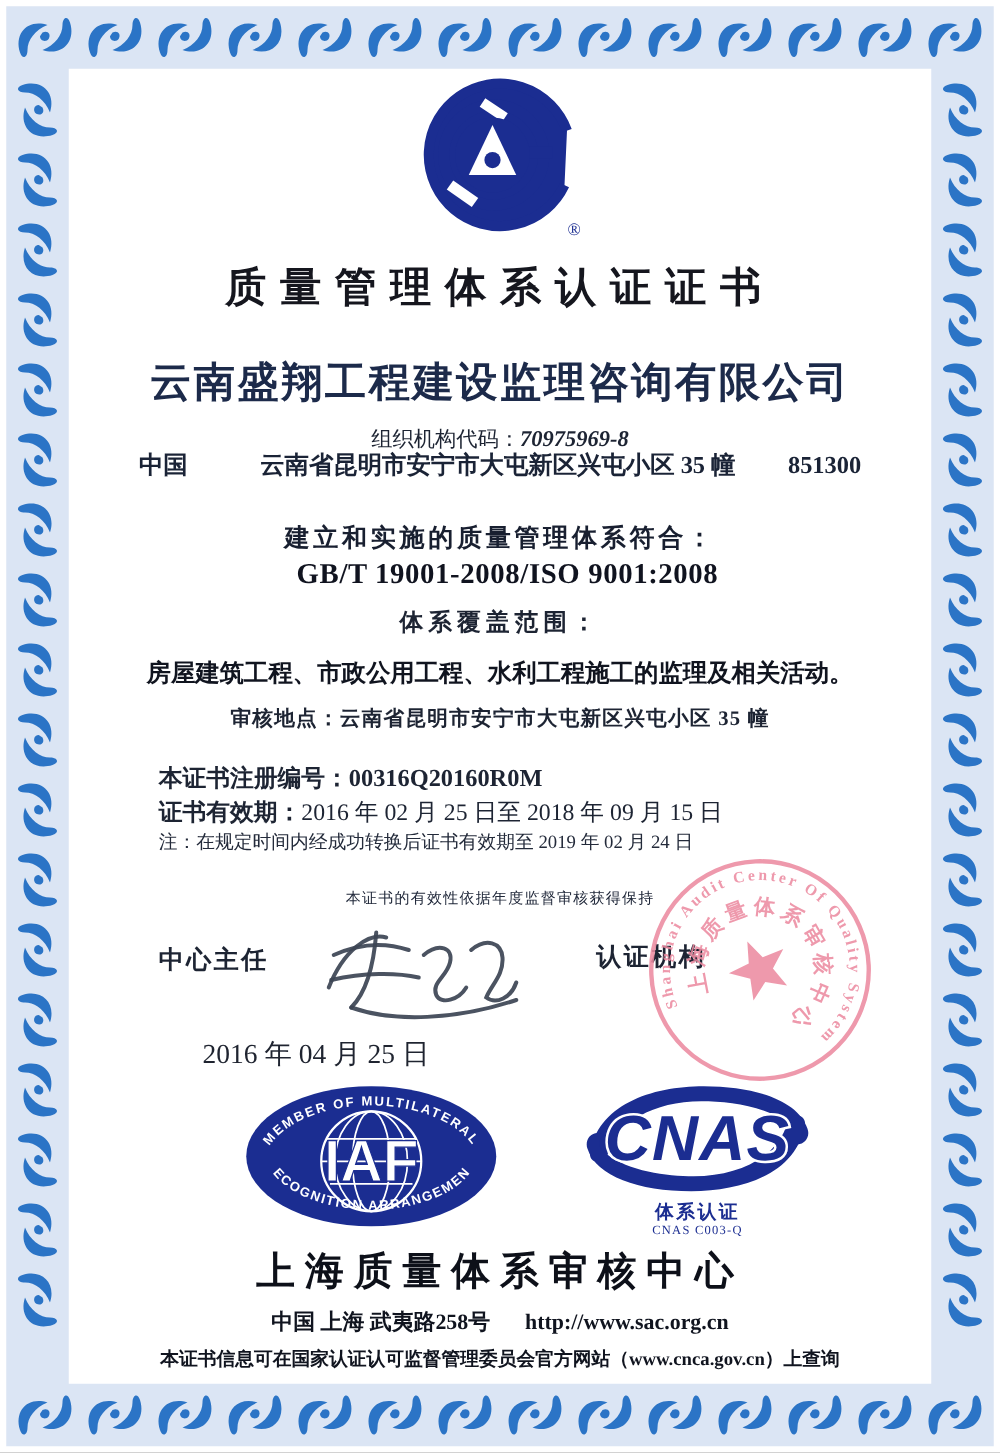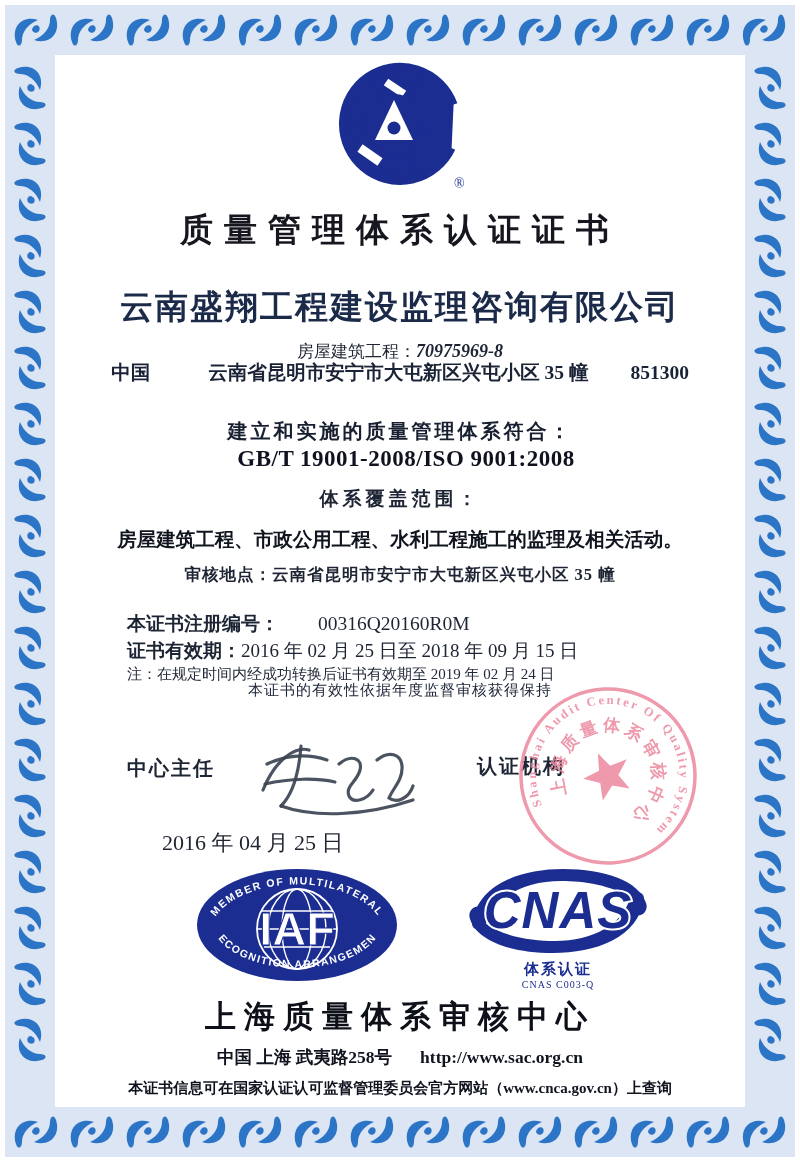--- a/index.html
+++ b/index.html
@@ -34,25 +34,25 @@
   .org-code b{font-size:18px;font-style:italic;}
   .addr-row{top:362px;display:flex;justify-content:center;align-items:baseline;gap:0;font-size:19.5px;font-weight:bold;color:#1a2336;}
   .addr-row .gap1{width:58px;} .addr-row .gap2{width:42px;}
   .std-intro{top:420px;font-size:20px;font-weight:bold;letter-spacing:3px;color:#181f30;}
   .std-name{top:446px;font-size:23px;font-weight:bold;color:#10131f;letter-spacing:.5px;margin-left:12px;}
   .scope-label{top:488px;font-size:19px;font-weight:600;letter-spacing:4px;}
   .scope-text{top:529px;font-size:19.5px;font-weight:bold;color:#10141f;}
   .audit-loc{top:566px;font-size:16.5px;font-weight:bold;letter-spacing:1px;}
   .reg-line{top:613px;font-size:19px;}
   .reg-line .lbl{font-weight:bold;}
-  .reg-line .val{font-weight:normal;font-size:19.5px;margin-left:39px;}
+  .reg-line .val{font-weight:bold;font-size:19.5px;}
   .valid-line{top:640px;font-size:19px;}
   .valid-line .lbl{font-weight:bold;}
   .note-line{top:666px;font-size:15px;color:#232a3a;}
-  .maint-note{top:682px;font-size:15px;letter-spacing:1px;color:#20283a;}
+  .maint-note{top:712px;font-size:12px;letter-spacing:1px;color:#20283a;}
   .director-label{top:757px;font-size:20px;font-weight:600;letter-spacing:2px;}
   .certifier-label{left:477px;right:auto;top:755px;font-size:20px;font-weight:600;letter-spacing:2px;text-align:left;}
   .signature{position:absolute;left:243px;top:720px;width:190px;height:105px;}
   .signature path{stroke:#3c4454;stroke-width:3.2;fill:none;stroke-linecap:round;opacity:.92;}
   .seal{position:absolute;left:512px;top:680px;width:192px;height:192px;z-index:3;opacity:.88;}
   .seal .ring{stroke:var(--seal-pink);fill:none;}
   .seal text{fill:var(--seal-pink);font-weight:bold;}
   .seal .star{fill:var(--seal-pink);}
   .issue-date{top:830px;left:162px;right:auto;text-align:left;font-size:22px;color:#1f2430;}
 
@@ -159,21 +159,21 @@
       <circle class="navyfill" cx="74" cy="62" r="30"></circle>
       <path fill="#fff" d="M74,38 L93,78 L55,78 Z"></path>
       <circle class="navyfill" cx="74" cy="66" r="6.5"></circle>
       <text x="134" y="126" font-size="14" fill="#1b2d91" font-family="Liberation Serif, serif">®</text>
     </svg>
 
     <div class="abs cert-title">质量管理体系认证证书</div>
 
     <div class="abs company-name">云南盛翔工程建设监理咨询有限公司</div>
 
-    <div class="abs org-code"><span>房屋建筑工程：</span><b>70975969-8</b></div>
+    <div class="abs org-code"><span>组织机构代码：</span><b>70975969-8</b></div>
 
     <div class="abs addr-row">
       <span>中国</span>
       <span class="gap1"></span>
       <span>云南省昆明市安宁市大屯新区兴屯小区 35 幢</span>
       <span class="gap2"></span>
       <span>851300</span>
     </div>
 
     <div class="abs std-intro">建立和实施的质量管理体系符合：</div>

